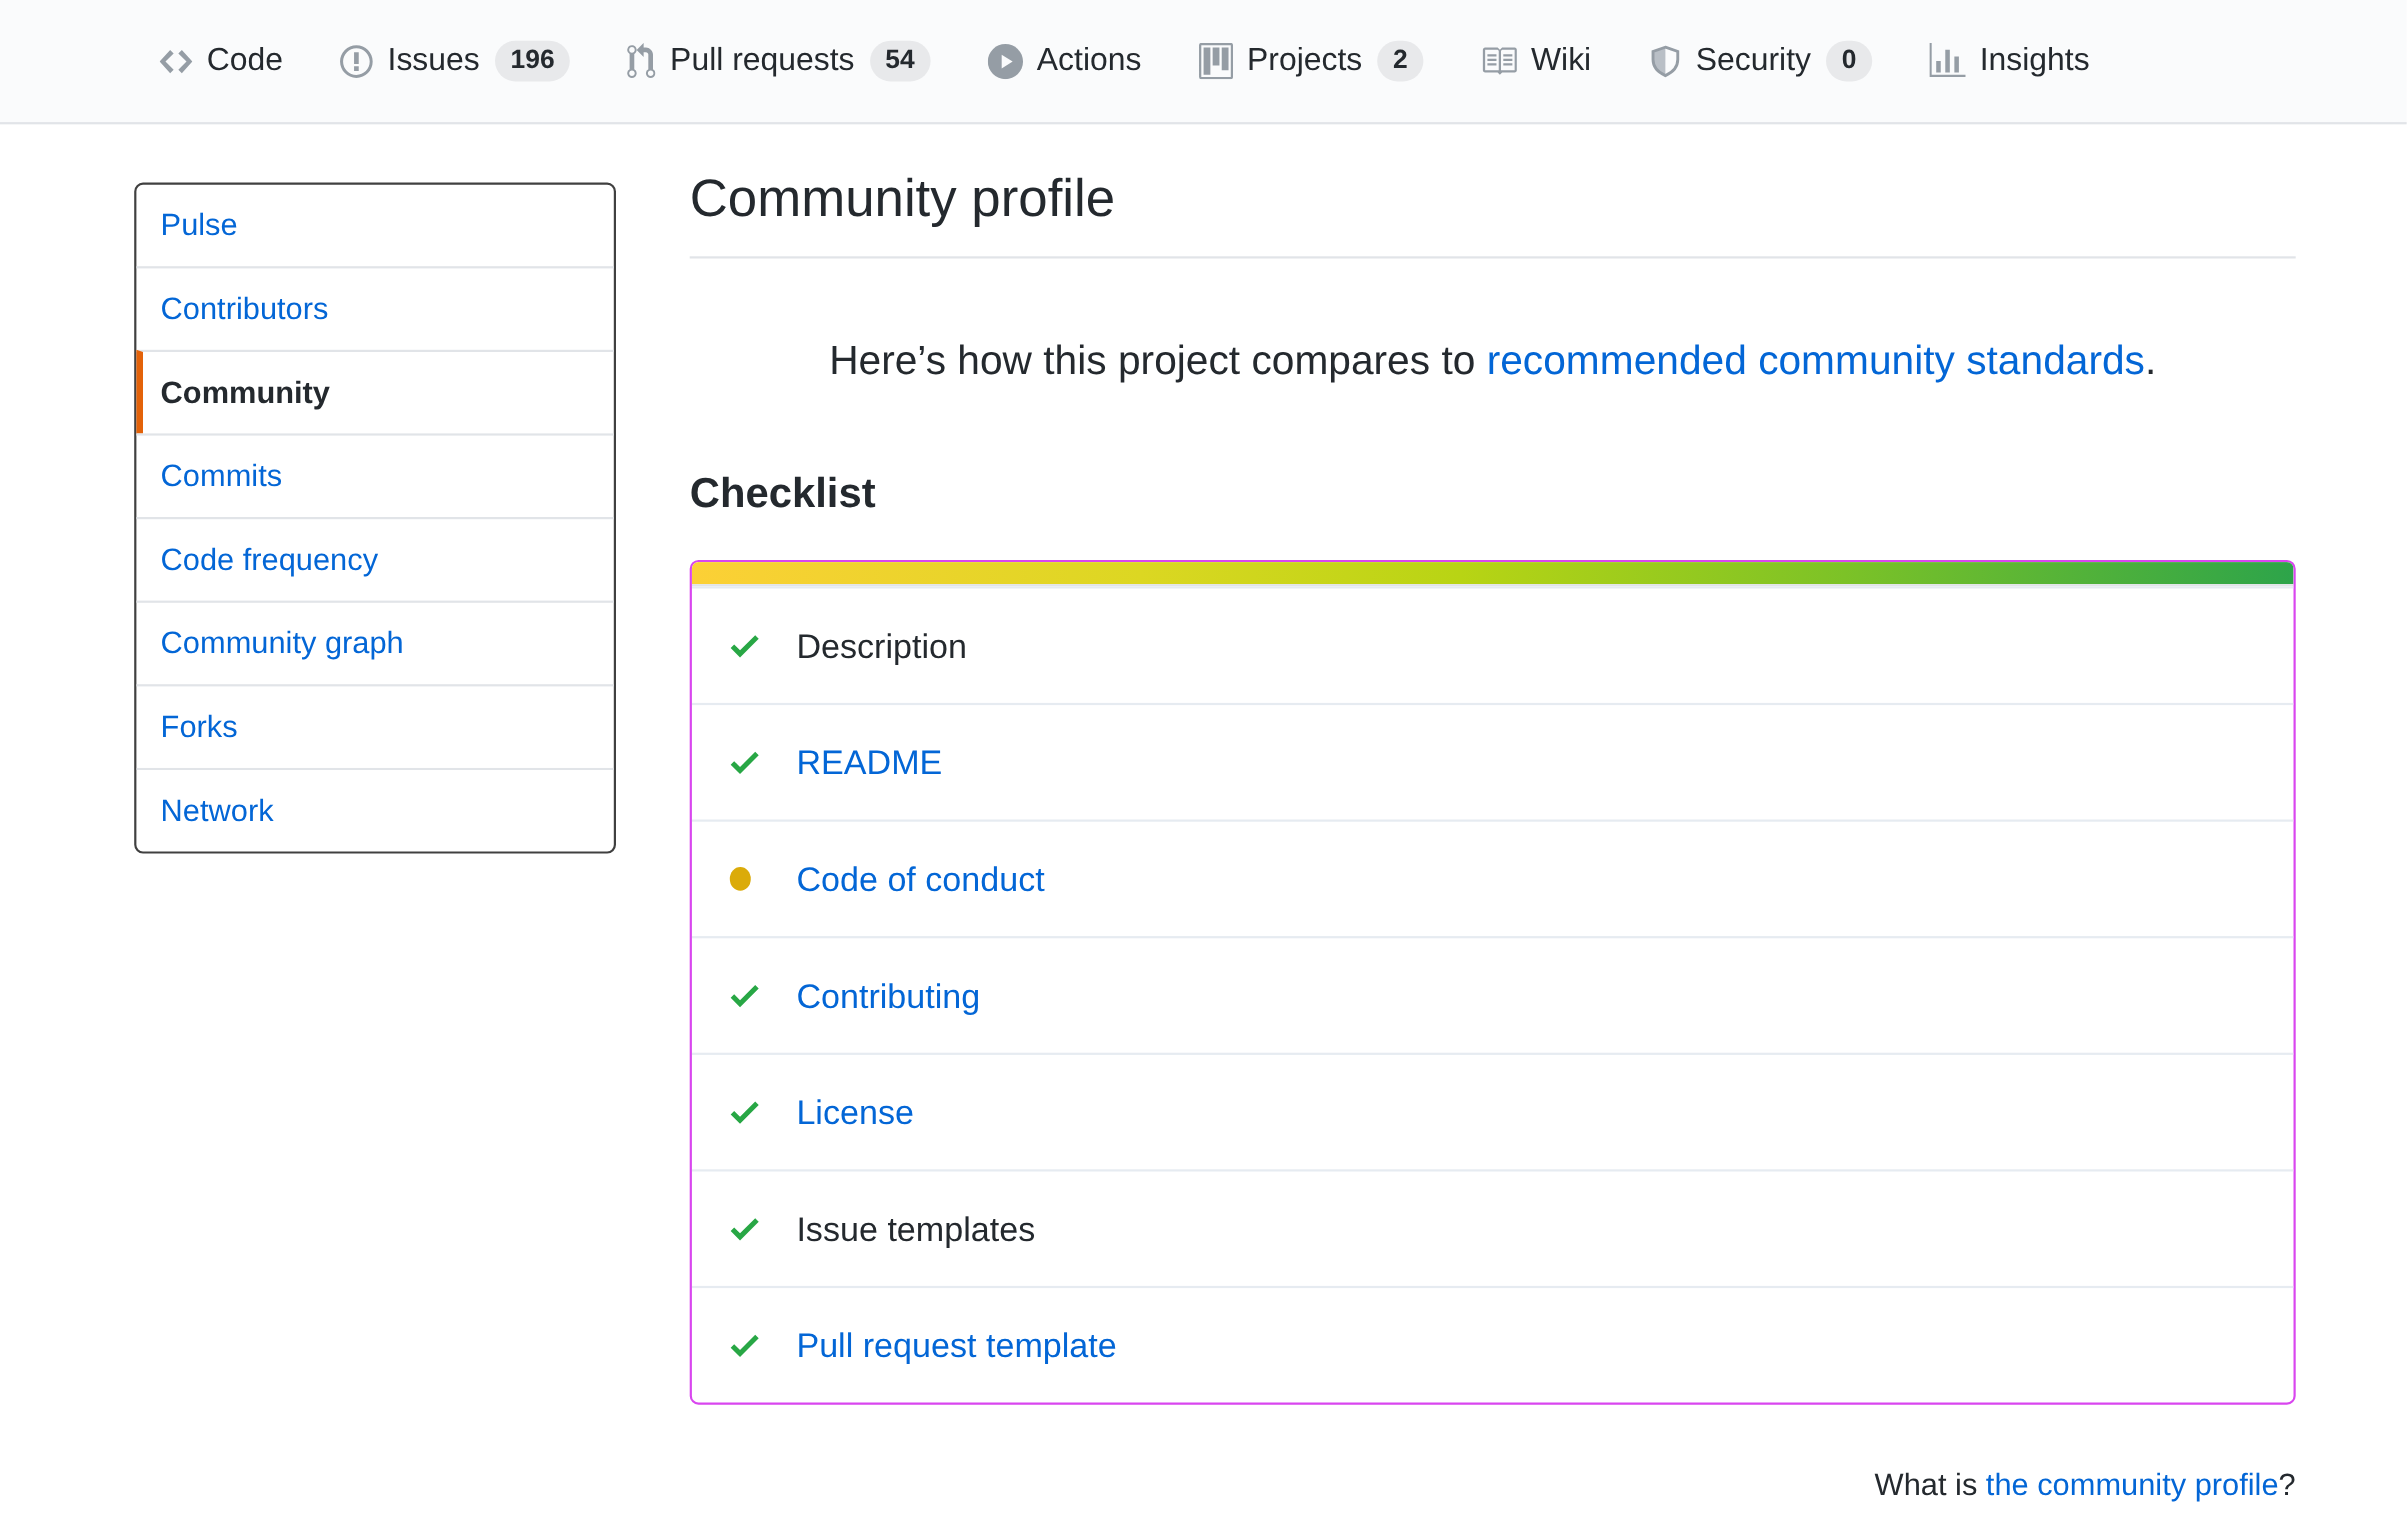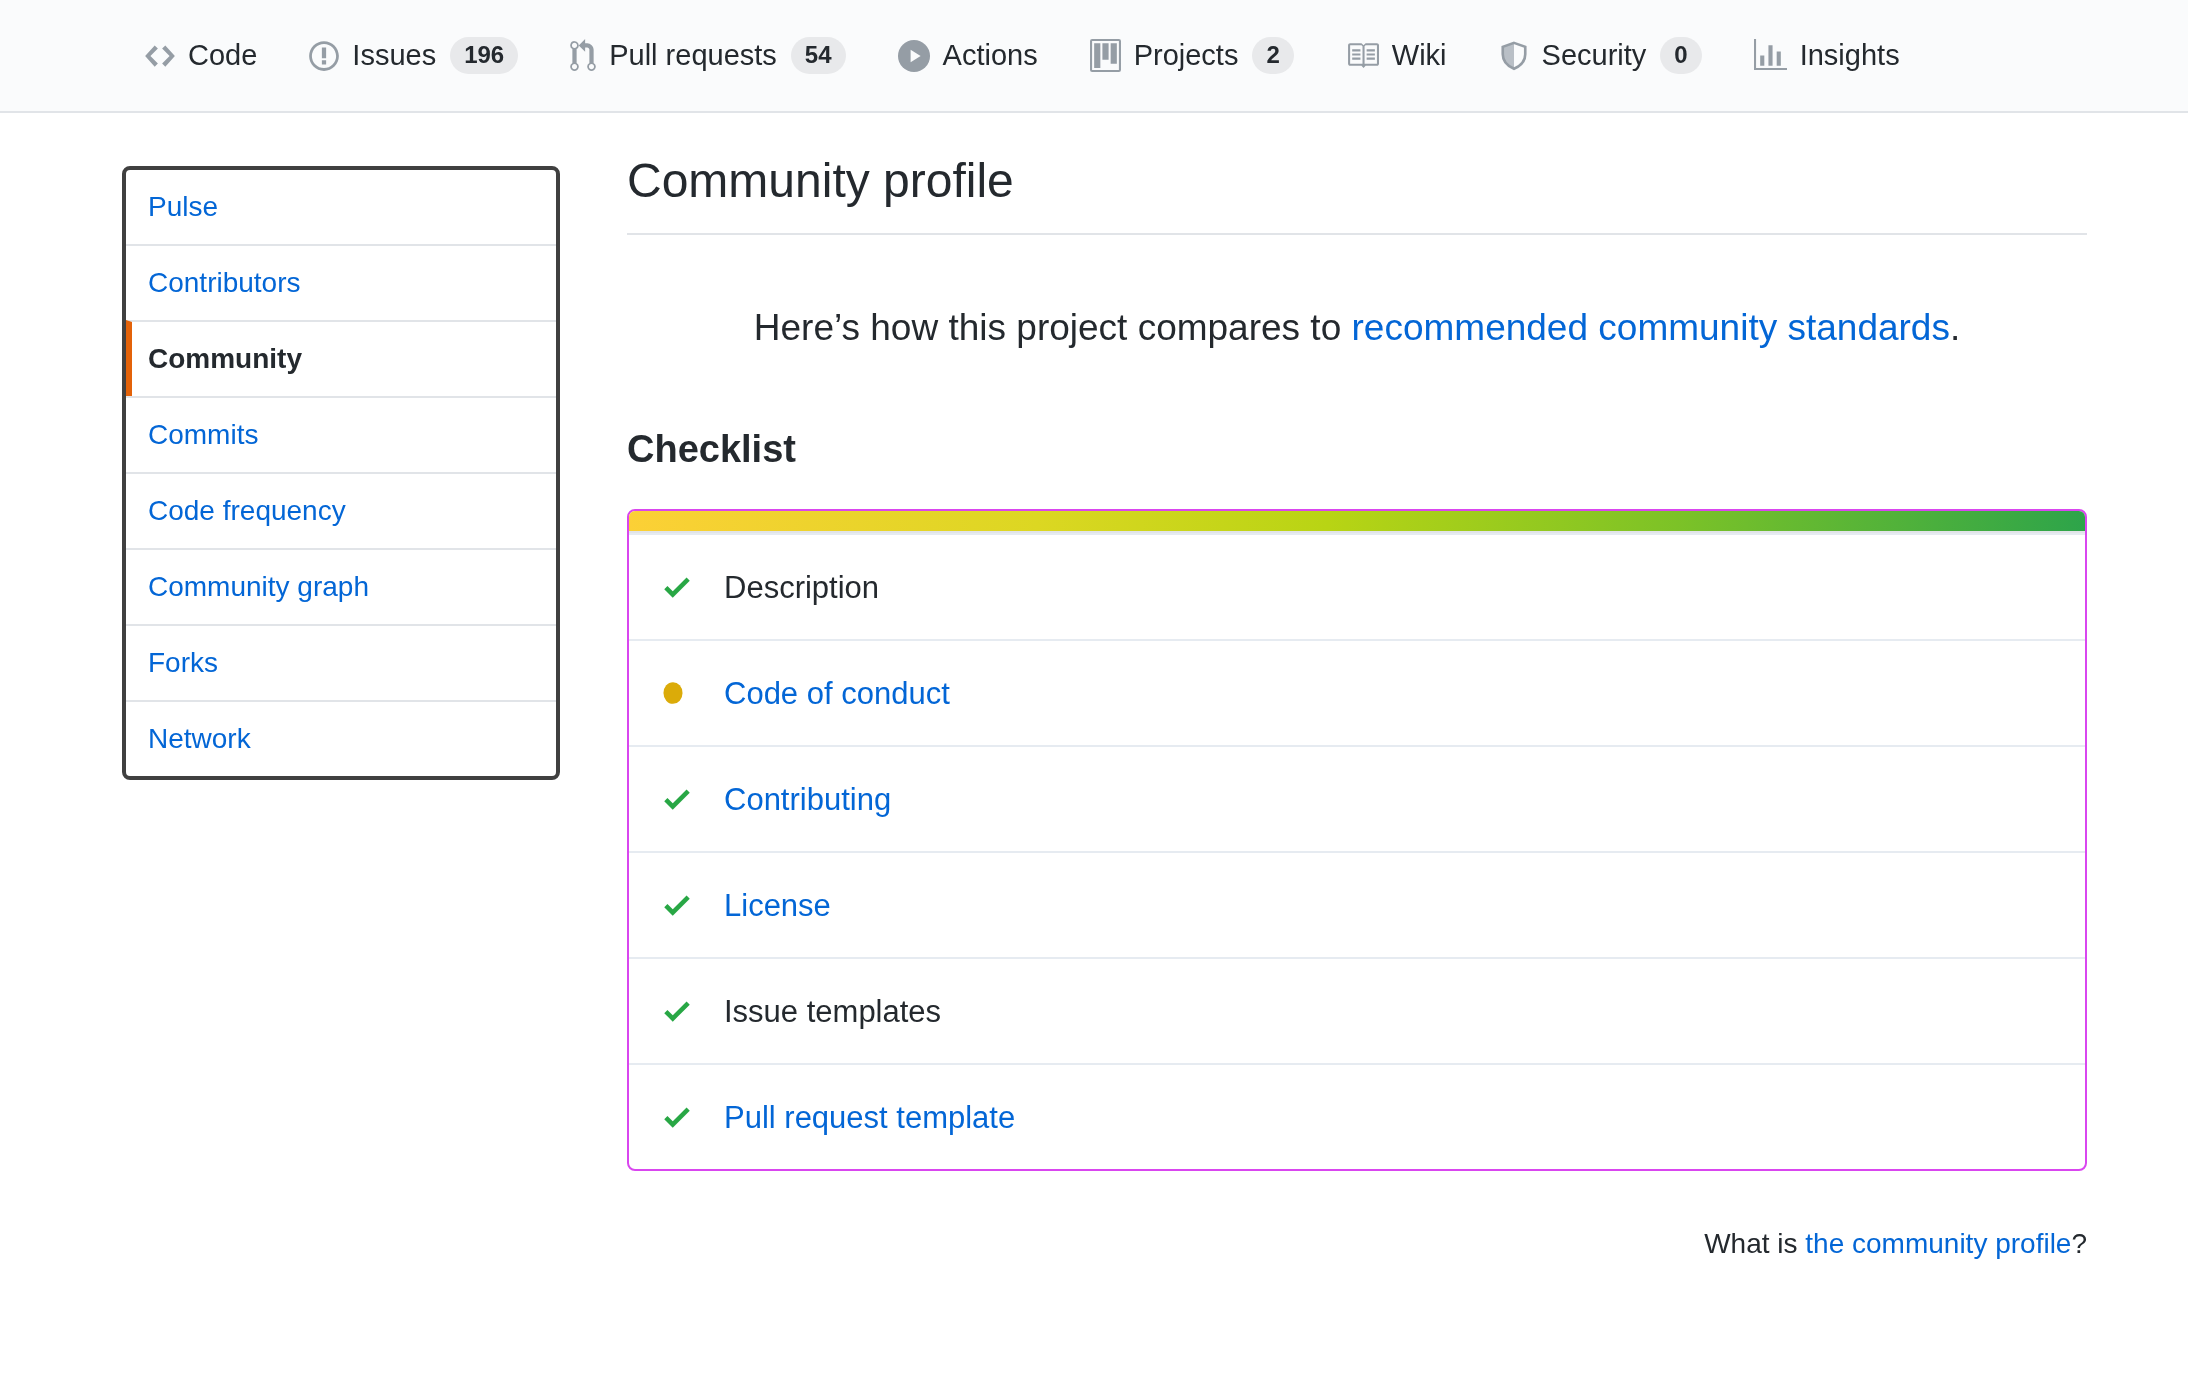--- a/index.html
+++ b/index.html
@@ -56,21 +56,21 @@
     display: flex;
     align-items: flex-start;
     padding-left: 122px;
   }
 
   
   .side-menu {
     margin-top: 53px;
     width: 438px;
     flex: none;
-    border: 4px solid #404040;
+    border: 2px solid #404040;
     border-radius: 8px;
     background: #fff;
     box-sizing: border-box;
   }
   .side-item {
     display: block;
     padding: 22px 0 22px 22px;
     font-size: 28px;
     line-height: 30px;
     color: #0366d6;
@@ -265,20 +265,28 @@
 
       <div class="check-row">
         <span class="row-icon">
           <svg width="30" height="34" viewBox="0 0 12 16">
               <path fill="#28a745" fill-rule="evenodd" d="M12 5l-8 8-4-4 1.5-1.5L4 10l6.5-6.5L12 5z"></path>
             </svg>
         </span>
         <span class="row-label">Description</span>
       </div>
 
+      <div class="check-row">
+        <span class="row-icon">
+          <svg width="30" height="34" viewBox="0 0 12 16">
+              <path fill="#28a745" fill-rule="evenodd" d="M12 5l-8 8-4-4 1.5-1.5L4 10l6.5-6.5L12 5z"></path>
+            </svg>
+        </span>
+        <a class="row-link">README</a>
+      </div>
 
       <div class="check-row">
         <span class="row-icon">
           <svg width="22" height="26" viewBox="0 0 10 12">
               <ellipse cx="5" cy="6" rx="4.4" ry="5" fill="#dbab09"></ellipse>
             </svg>
         </span>
         <a class="row-link">Code of conduct</a>
       </div>
 

